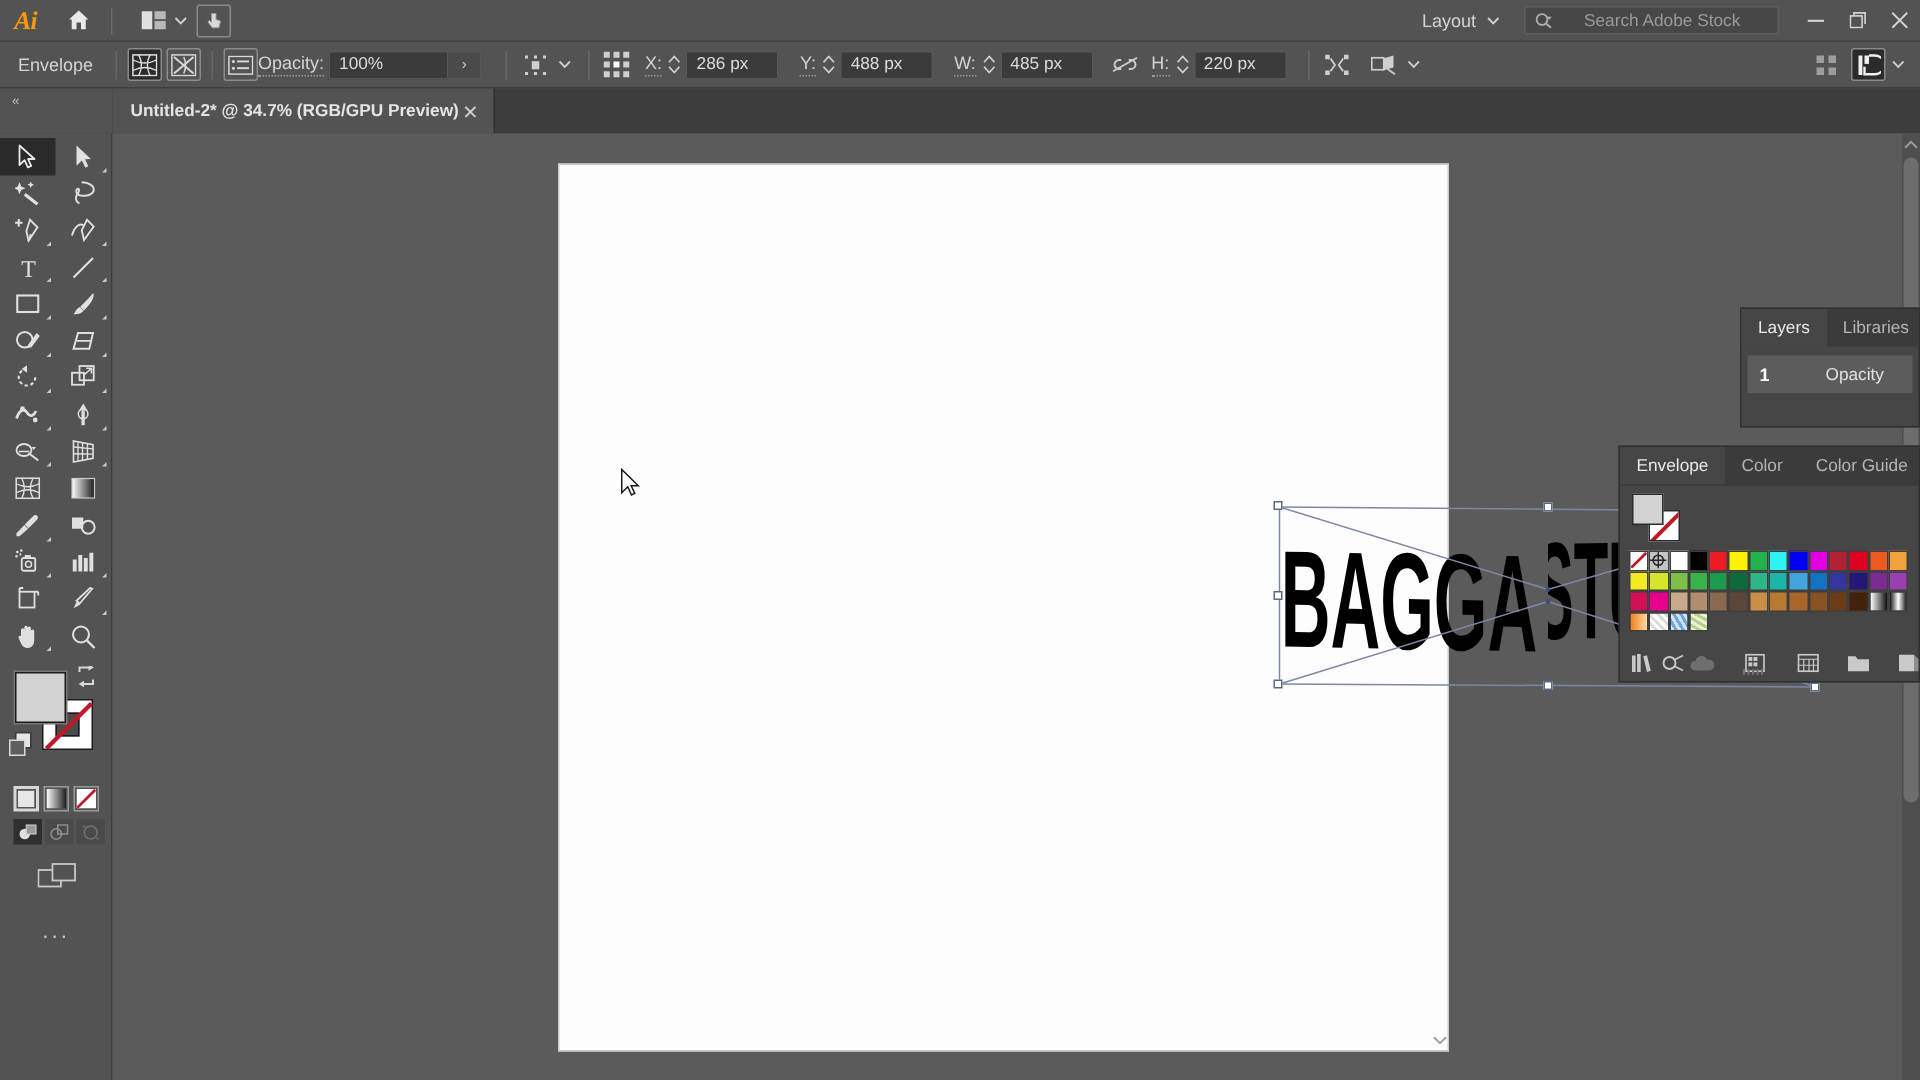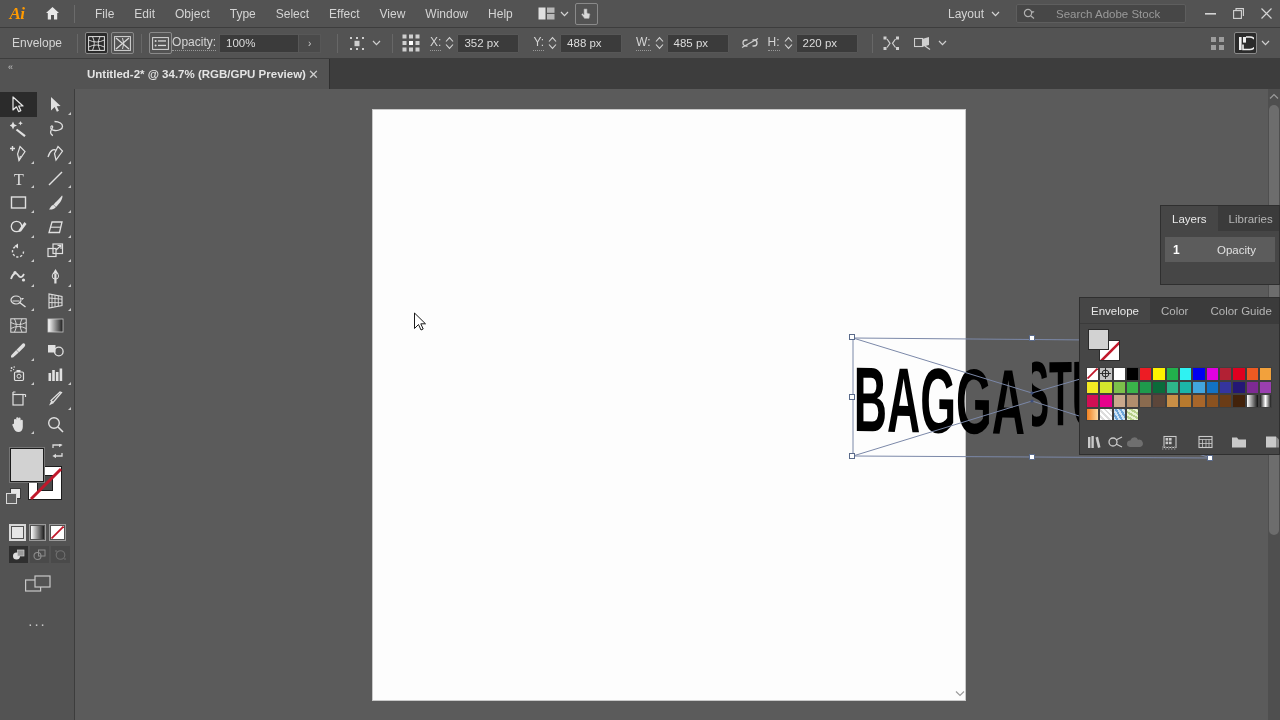--- a/index.html
+++ b/index.html
@@ -249,31 +249,20 @@
 <div id="app">
 
   <div class="menubar">
     <div class="ai-logo">Ai</div>
     <div class="home-btn">
       <svg width="17" height="17" viewBox="0 0 17 17" class="svg-icon">
         <path d="M8.5 2 L15 8 L13.2 8 L13.2 14.5 L10 14.5 L10 10 L7 10 L7 14.5 L3.8 14.5 L3.8 8 L2 8 Z" fill="#e8e8e8"></path>
       </svg>
     </div>
     <div class="menu-sep"></div>
-    <div class="menu-items">
-      <div class="menu-item">File</div>
-      <div class="menu-item">Edit</div>
-      <div class="menu-item">Object</div>
-      <div class="menu-item">Type</div>
-      <div class="menu-item">Select</div>
-      <div class="menu-item">Effect</div>
-      <div class="menu-item">View</div>
-      <div class="menu-item">Window</div>
-      <div class="menu-item">Help</div>
-    </div>
     <div style="display:flex;align-items:center;margin-left:12px;">
       <div class="icon-btn">
         <svg width="17" height="13" viewBox="0 0 17 13" class="svg-icon">
           <rect x="0.5" y="0.5" width="7" height="12" fill="#e0e0e0"></rect>
           <rect x="9" y="0.5" width="7.5" height="5.3" fill="#b8b8b8"></rect>
           <rect x="9" y="7" width="7.5" height="5.5" fill="#b8b8b8"></rect>
         </svg>
       </div>
       <div style="padding:0 6px 0 2px;">
         <svg width="9" height="6" viewBox="0 0 9 6" class="svg-icon">
@@ -390,21 +379,21 @@
     </div>
 
     <div style="display:flex;align-items:center;margin-left:8px;">
       <span class="field-lbl">X:</span>
       <div class="stepper">
         <svg width="9" height="14" viewBox="0 0 9 14" class="svg-icon">
             <path d="M1 5.5 L4.5 1.6 L8 5.5" stroke="#d4d4d4" stroke-width="1.1" fill="none"></path>
             <path d="M1 8.5 L4.5 12.4 L8 8.5" stroke="#d4d4d4" stroke-width="1.1" fill="none"></path>
           </svg>
       </div>
-      <div class="num-field">352 px</div>
+      <div class="num-field">286 px</div>
     </div>
     <div style="display:flex;align-items:center;margin-left:14px;">
       <span class="field-lbl">Y:</span>
       <div class="stepper">
         <svg width="9" height="14" viewBox="0 0 9 14" class="svg-icon">
             <path d="M1 5.5 L4.5 1.6 L8 5.5" stroke="#d4d4d4" stroke-width="1.1" fill="none"></path>
             <path d="M1 8.5 L4.5 12.4 L8 8.5" stroke="#d4d4d4" stroke-width="1.1" fill="none"></path>
           </svg>
       </div>
       <div class="num-field">488 px</div>

